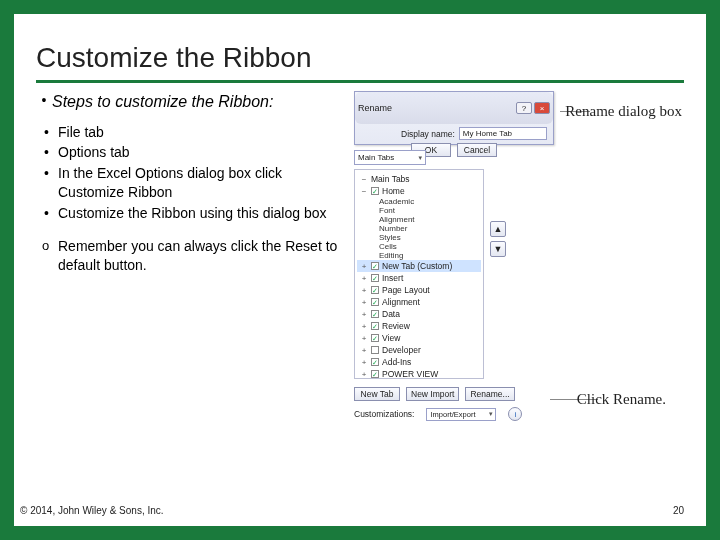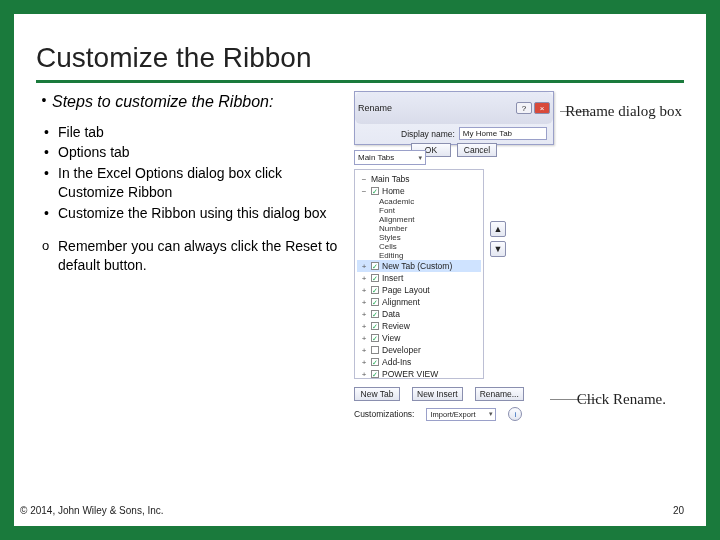--- a/index.html
+++ b/index.html
@@ -112,21 +112,21 @@
   .listbox .cb.on::before { content:"✓"; color:#2a5; }
   .listbox .tog { width:8px; display:inline-block; text-align:center; font-size:8px; color:#555; }
   .listbox .sub { padding-left:22px; font-size:8px; color:#333; }
 
   .sidebtns {
     position:absolute; top:130px; left:136px; display:flex; flex-direction:column; gap:4px;
   }
   .arrowbtn { width:16px;height:16px;border:1px solid #8a8faf;background:linear-gradient(#fafbff,#e4e7f1);font-size:9px;display:flex;align-items:center;justify-content:center;border-radius:2px; }
 
   .lowerbtns {
-    position:absolute; top:296px; left:0; display:flex; gap:12px;
+    position:absolute; top:296px; left:0; display:flex; gap:6px;
   }
   .lowerbtns .minibtn { min-width:46px; }
 
   .custrow {
     position:absolute; top:316px; left:0; font-size:8.5px; display:flex; align-items:center; gap:12px;
   }
   .custrow .dd { width:70px; height:13px; border:1px solid #9aa0c9; background:#fff; font-size:7.5px; display:flex; align-items:center; padding:0 3px; }
   .custrow .dd::after { content:"▾"; margin-left:auto; font-size:7px; color:#555; }
   .custrow .circ { width:14px;height:14px;border:1px solid #8a8faf;border-radius:7px;background:linear-gradient(#fafbff,#e4e7f1);display:flex;align-items:center;justify-content:center;font-size:8px;color:#2863b8; }
 
@@ -259,21 +259,21 @@
           </div>
         </div>
 
       <div class="sidebtns">
         <span class="arrowbtn">▲</span>
         <span class="arrowbtn">▼</span>
       </div>
 
       <div class="lowerbtns">
         <span class="minibtn">New Tab</span>
-        <span class="minibtn">New Insert</span>
+        <span class="minibtn">New Import</span>
         <span class="minibtn">Rename...</span>
       </div>
 
       <div class="callout-line line2"></div>
       <div class="callout c2">Click Rename.</div>
 
       <div class="custrow">
         <span>Customizations:</span>
         <span class="dd">
             <span>Import/Export</span>

